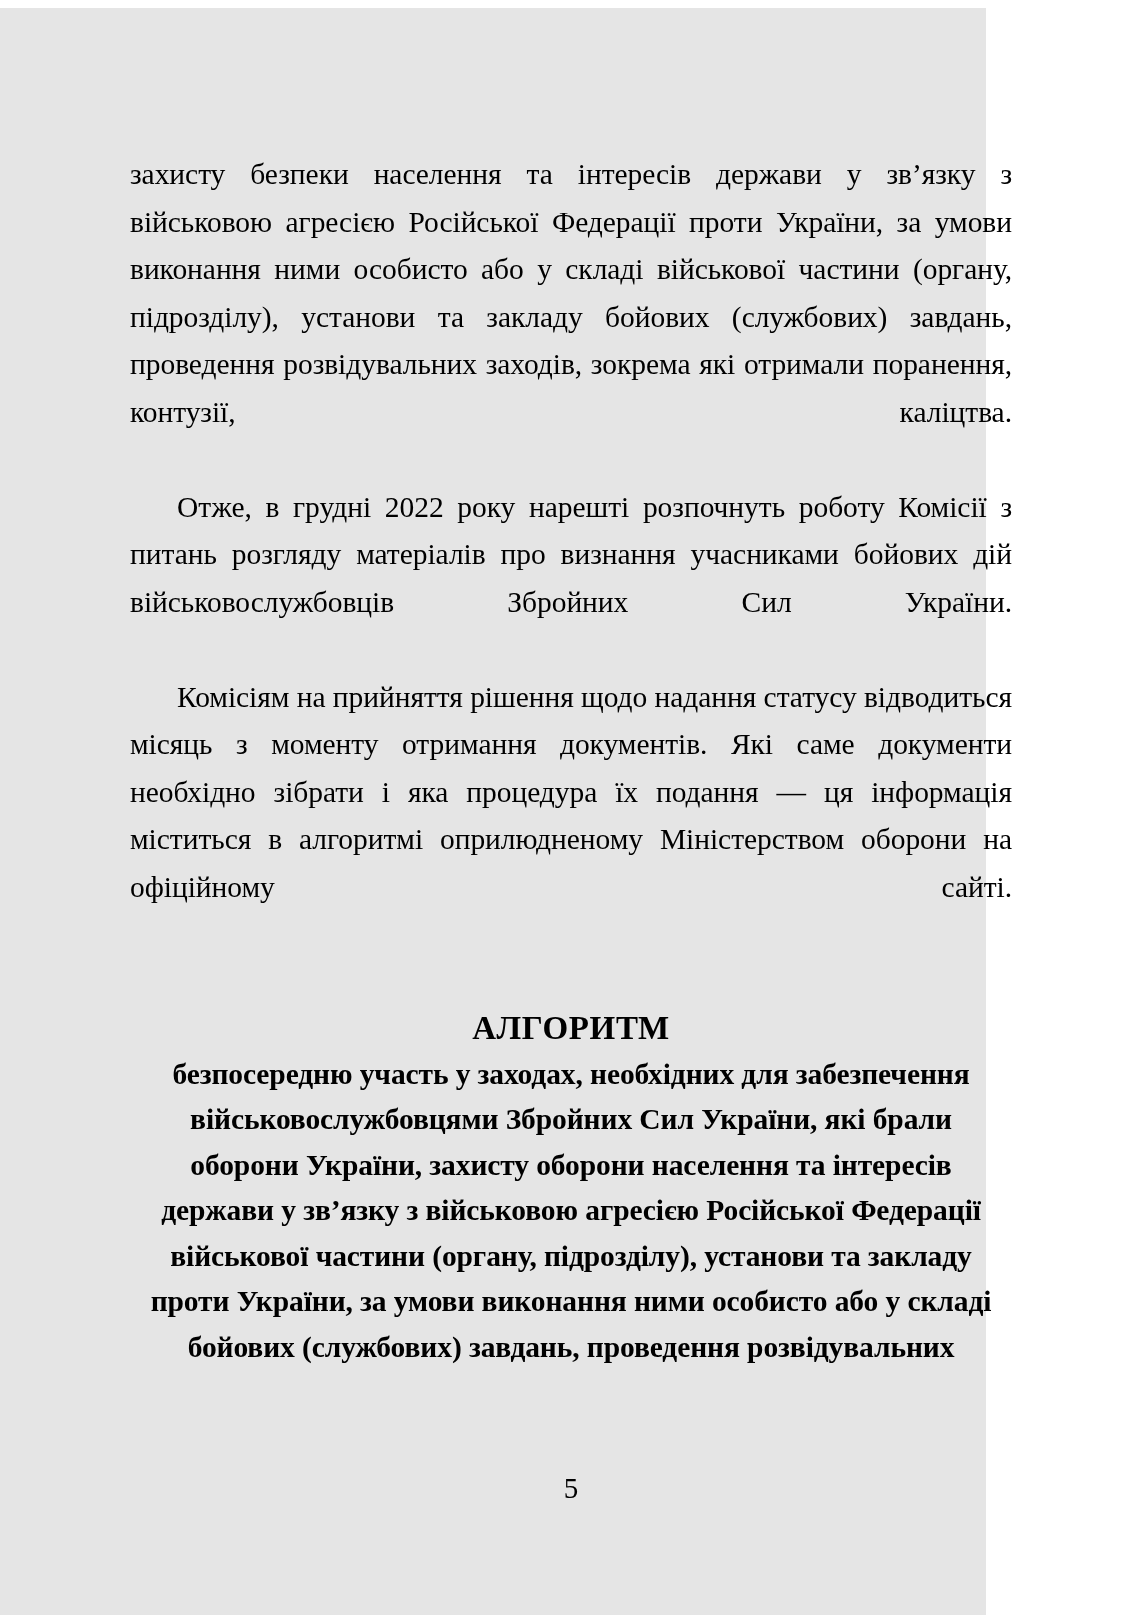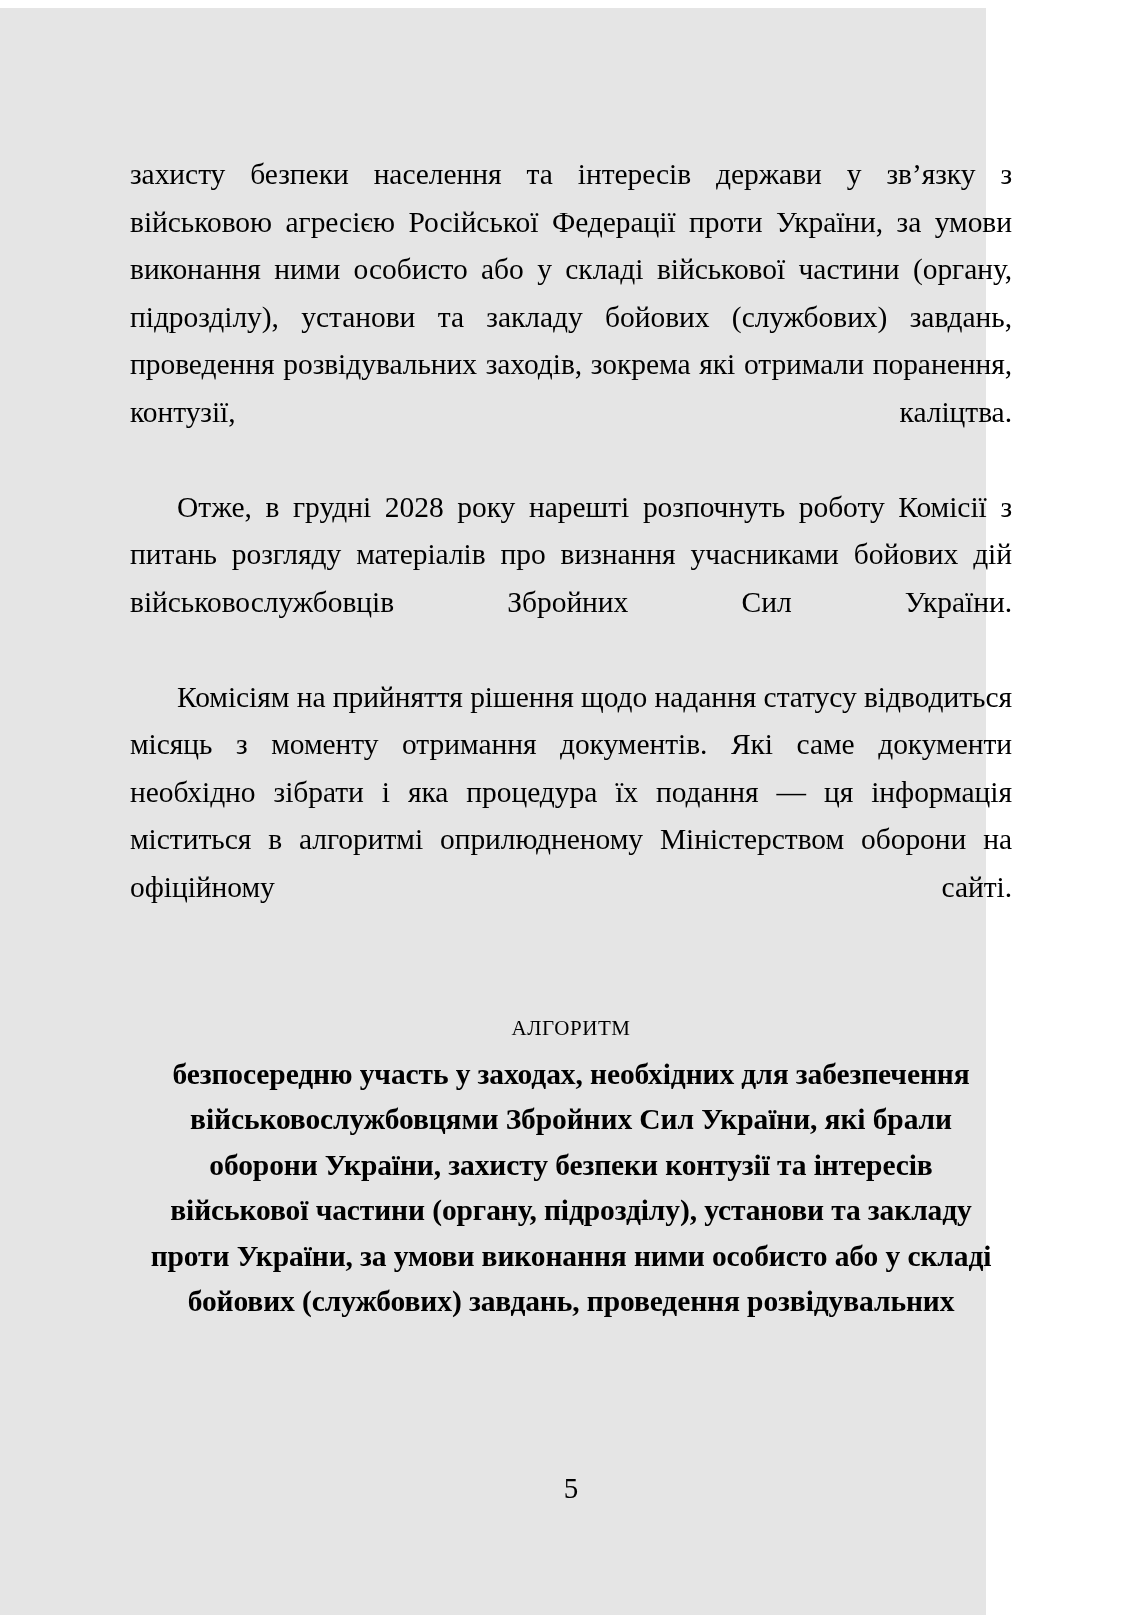--- a/index.html
+++ b/index.html
@@ -53,22 +53,22 @@
     display: inline-block;
     width: 100%;
   }
 
   
   .heading-block {
     margin-top: 46px;
     text-align: center;
   }
   .heading-title {
-    font-size: 21px;
-    font-weight: normal;
+    font-size: 33px;
+    font-weight: bold;
     line-height: 47px;
     letter-spacing: 0.6px;
     margin: 0;
   }
   .heading-sub {
     font-size: 29.5px;
     font-weight: bold;
     line-height: 45.5px;
     margin: 0;
     padding: 0 8px;
@@ -92,30 +92,31 @@
 </style>
 </head>
 <body>
 
 <div class="page">
   <div class="content">
 
     <p class="para no-indent">захисту безпеки населення та інтересів держави у зв’язку з військовою агресією Російської Федерації проти України, за умови виконання ними особисто або у складі військової частини (органу, підрозділу), установи та закладу бойових (службових) завдань, проведення розвідувальних заходів, зокрема які отримали поранення, контузії, каліцтва.</p>
 
 
-    <p class="para">Отже, в грудні 2028 року нарешті розпочнуть роботу Комісії з питань розгляду матеріалів про визнання учасниками бойових дій військовослужбовців Збройних Сил України.</p>
+    <p class="para">Отже, в грудні 2022 року нарешті розпочнуть роботу Комісії з питань розгляду матеріалів про визнання учасниками бойових дій військовослужбовців Збройних Сил України.</p>
 
     <p class="para">Комісіям на прийняття рішення щодо надання статусу відводиться місяць з моменту отримання документів. Які саме документи необхідно зібрати і яка процедура їх подання — ця інформація міститься в алгоритмі оприлюдненому Міністерством оборони на офіційному сайті.</p>
 
     <div class="heading-block">
       <div class="heading-title">АЛГОРИТМ</div>
       <div class="heading-sub">
         <span class="hline">безпосередню участь у заходах, необхідних для забезпечення</span>
         <span class="hline">військовослужбовцями Збройних Сил України, які брали</span>
-        <span class="hline">оборони України, захисту безпеки контузії та інтересів</span>
+        <span class="hline">оборони України, захисту оборони населення та інтересів</span>
+        <span class="hline">держави у зв’язку з військовою агресією Російської Федерації</span>
         <span class="hline">військової частини (органу, підрозділу), установи та закладу</span>
         <span class="hline">проти України, за умови виконання ними особисто або у складі</span>
         <span class="hline">бойових (службових) завдань, проведення розвідувальних</span>
 
       </div>
     </div>
 
   </div>
 
   <div class="page-number">5</div>

